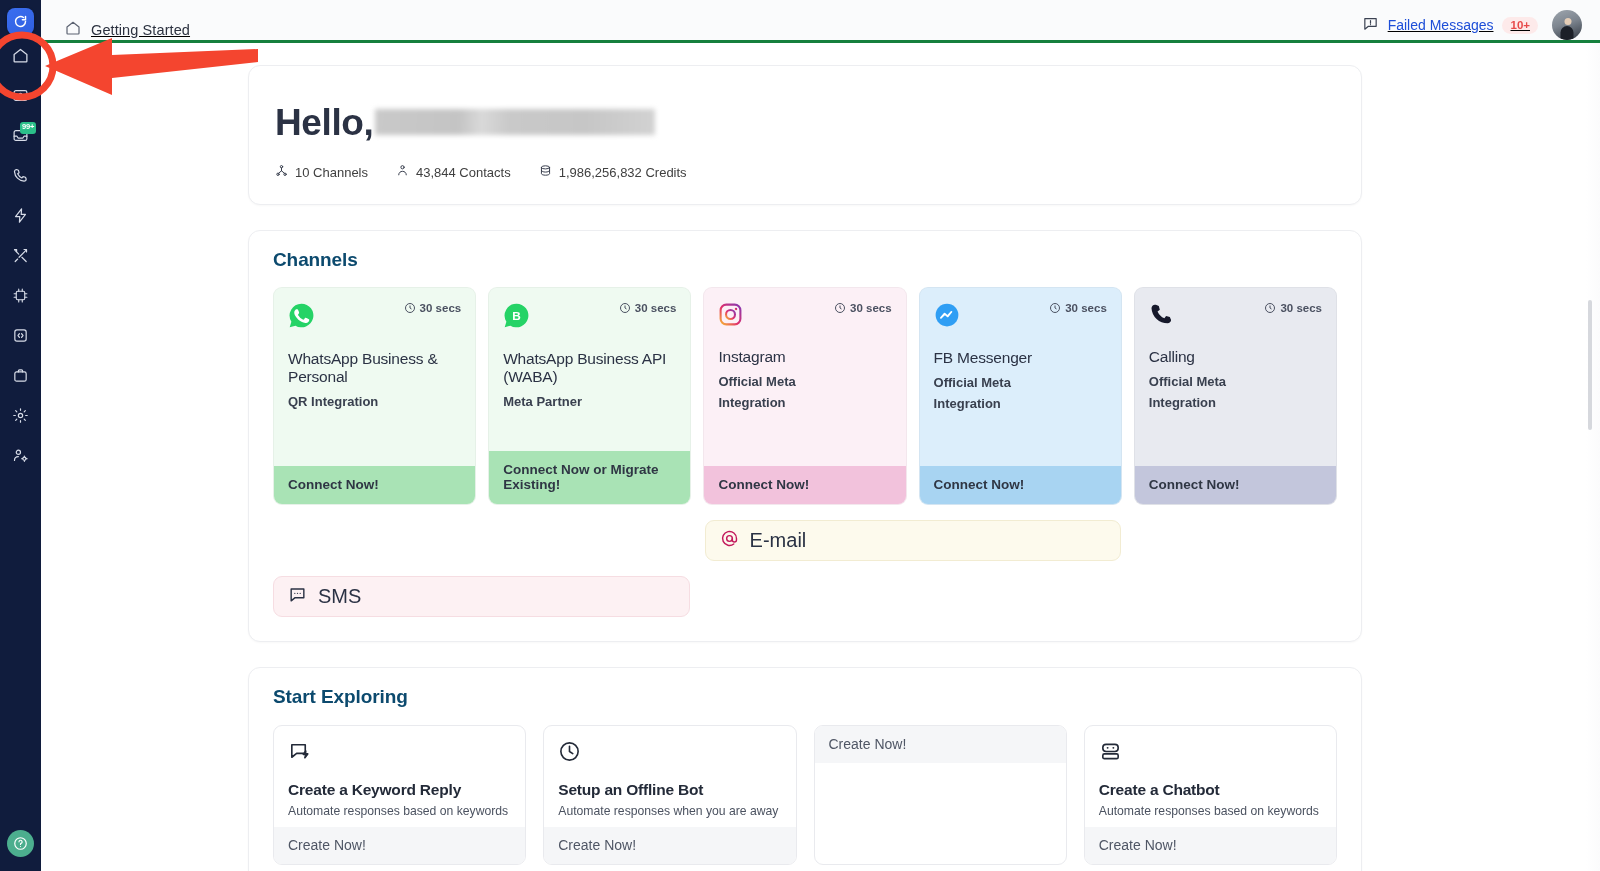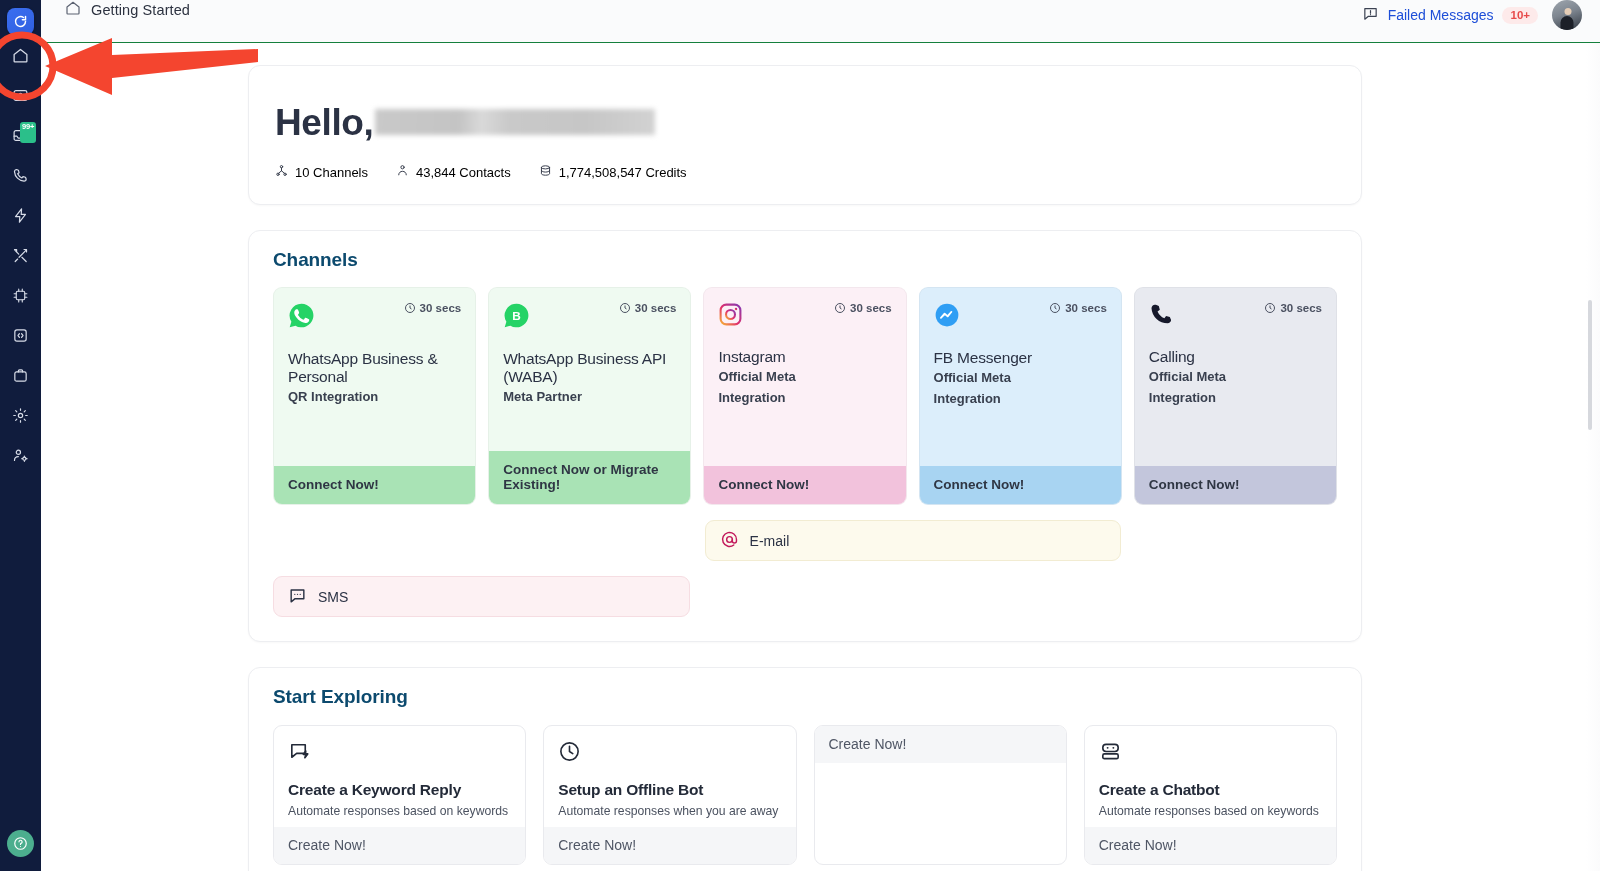--- a/index.html
+++ b/index.html
@@ -29,38 +29,39 @@
     display:flex; align-items:center; justify-content:center;
     position: relative;
     color: #d7dce8;
   }
   .nav-icon svg { display:block; }
   .nav-icon:first-of-type { margin-top: 12px; }
   .badge99 {
     position:absolute; top: 7px; left: 20px;
     background:#2bbf8a; color:#fff;
     font-size: 7.5px; font-weight: 700;
-    border-radius: 3px; padding: 0px 2px 12px 2px;
+    border-radius: 3px; padding: 0px 2px 3px 2px;
     line-height: 9px; letter-spacing: -0.2px;
   }
   .help-btn {
     position:absolute; left: 7px; bottom: 14px;
     width: 27px; height: 27px; border-radius: 50%;
     background: #4cae8e; color:#fff;
     display:flex; align-items:center; justify-content:center;
     font-size: 15px; font-weight: 400;
   }
 
   
   .topbar {
     position:absolute; left: 41px; top: 0; right: 0; height: 43px;
     background: #fafbfc;
-    border-bottom: 1px solid #15803d;
-    display:flex; align-items:flex-start;
+    border-bottom: 3px solid #15803d;
+    display:flex; align-items:flex-end;
     z-index: 20;
+    text-decoration: underline;
   }
   .crumb { display:flex; align-items:center; gap: 10px; margin-left: 24px; }
   .crumb .label { font-size: 14.5px; color: #2c3240; letter-spacing: .1px; }
   .topright { margin-left:auto; display:flex; align-items:center; gap: 14px; margin-right: 18px; }
   .failed { display:flex; align-items:center; gap: 9px; }
   .failed .ftext { font-size: 14px; color: #1d4ed8; }
   .pill {
     background:#fdeaea; color:#e74b4b; font-size:11.5px; font-weight:700;
     border-radius: 10px; padding: 2px 8px 3px 8px; line-height: 12px;
   }
@@ -99,51 +100,51 @@
   .hello {
     font-size: 37px; font-weight: 700; color: #2b3244; letter-spacing: -0.4px;
   }
   .redacted {
     display:inline-block; width: 280px; height: 26px; margin-left: 2px;
     margin-bottom: 2px;
     background: linear-gradient(92deg,#c9c9c9 0%,#c4c4c4 30%,#d9d9d9 38%,#c9c9c9 48%,#c6c6c6 75%,#d2d2d2 100%);
     filter: blur(2.5px);
   }
   .stats { display:flex; align-items:center; gap: 28px; margin-top: 20px; }
-  .stat { display:flex; align-items:center; gap: 7px; font-size: 13px; color: #000000; }
+  .stat { display:flex; align-items:center; gap: 7px; font-size: 13px; color: #404040; }
 
   
   .section { padding: 18px 24px 24px 24px; margin-bottom: 25px; }
   .section-title { font-size: 19px; color:#0c4a6e; font-weight: 700; letter-spacing:-.1px; }
 
   
   .chan-grid {
     display:grid; grid-template-columns: repeat(5, 1fr); gap: 12px;
     margin-top: 16px;
   }
   .chan-card {
     border-radius: 9px; overflow:hidden;
     display:flex; flex-direction:column; min-height: 218px;
     border: 1px solid rgba(0,0,0,.035);
   }
   .chan-card.short { min-height: 170px; }
   .chan-body { padding: 14px 14px 10px 14px; flex: 1; }
   .chan-top { display:flex; align-items:flex-start; justify-content:space-between; }
   .secs { display:flex; align-items:center; gap:4px; font-size:11.5px; color:#4b5161; font-weight:600; }
   .chan-name { font-size: 15.5px; color:#2b3244; margin-top: 17px; letter-spacing:-.2px; }
-  .chan-sub { font-size: 13px; color:#39404f; font-weight:700; line-height: 1.65; }
+  .chan-sub { font-size: 13px; color:#39404f; font-weight:700; margin-top: 5px; line-height: 1.65; }
   .chan-cta { padding: 11px 14px 12px 14px; font-size: 13.5px; font-weight:700; color:#2f3644; }
 
   
   .chan-small-row { display:grid; grid-template-columns: repeat(5,1fr); gap:15px; margin-top: 15px; }
   .chan-small {
     grid-column: span 2;
     height: 41px; border-radius: 9px;
     display:flex; align-items:center; gap: 11px; padding: 0 14px;
-    font-size: 14px; color:#2b3244;
+    font-size: 20px; color:#2b3244;
   }
   .chan-small.offset { grid-column: 3 / span 2; }
 
   
   .exp-grid { display:grid; grid-template-columns: repeat(4,1fr); gap: 17px; margin-top: 17px; }
   .exp-card {
     border: 1px solid #e9eaee; border-radius: 9px; overflow:hidden;
     background:#fff; display:flex; flex-direction:column; min-height: 134px;
   }
   .exp-body { padding: 14px 14px 8px 14px; flex:1; }
@@ -346,21 +347,21 @@
             <span>43,844 Contacts</span>
           </div>
           <div class="stat">
             <span>
               <svg width="13" height="13" viewBox="0 0 24 24" fill="none" stroke="#333a49" stroke-width="1.8" stroke-linecap="round" stroke-linejoin="round">
                 <ellipse cx="12" cy="6.2" rx="7.5" ry="2.9"></ellipse>
                   <path d="M4.5 6.2v11.6c0 1.6 3.4 2.9 7.5 2.9s7.5-1.3 7.5-2.9V6.2"></path>
                   <path d="M4.5 12c0 1.6 3.4 2.9 7.5 2.9s7.5-1.3 7.5-2.9"></path>
               </svg>
             </span>
-            <span>1,774,508,547 Credits</span>
+            <span>1,986,256,832 Credits</span>
           </div>
         </div>
       </div>
 
       <div class="panel section">
         <div class="section-title">Channels</div>
 
         <div class="chan-grid">
 
           <div class="chan-card" style="background:#effaf1">

